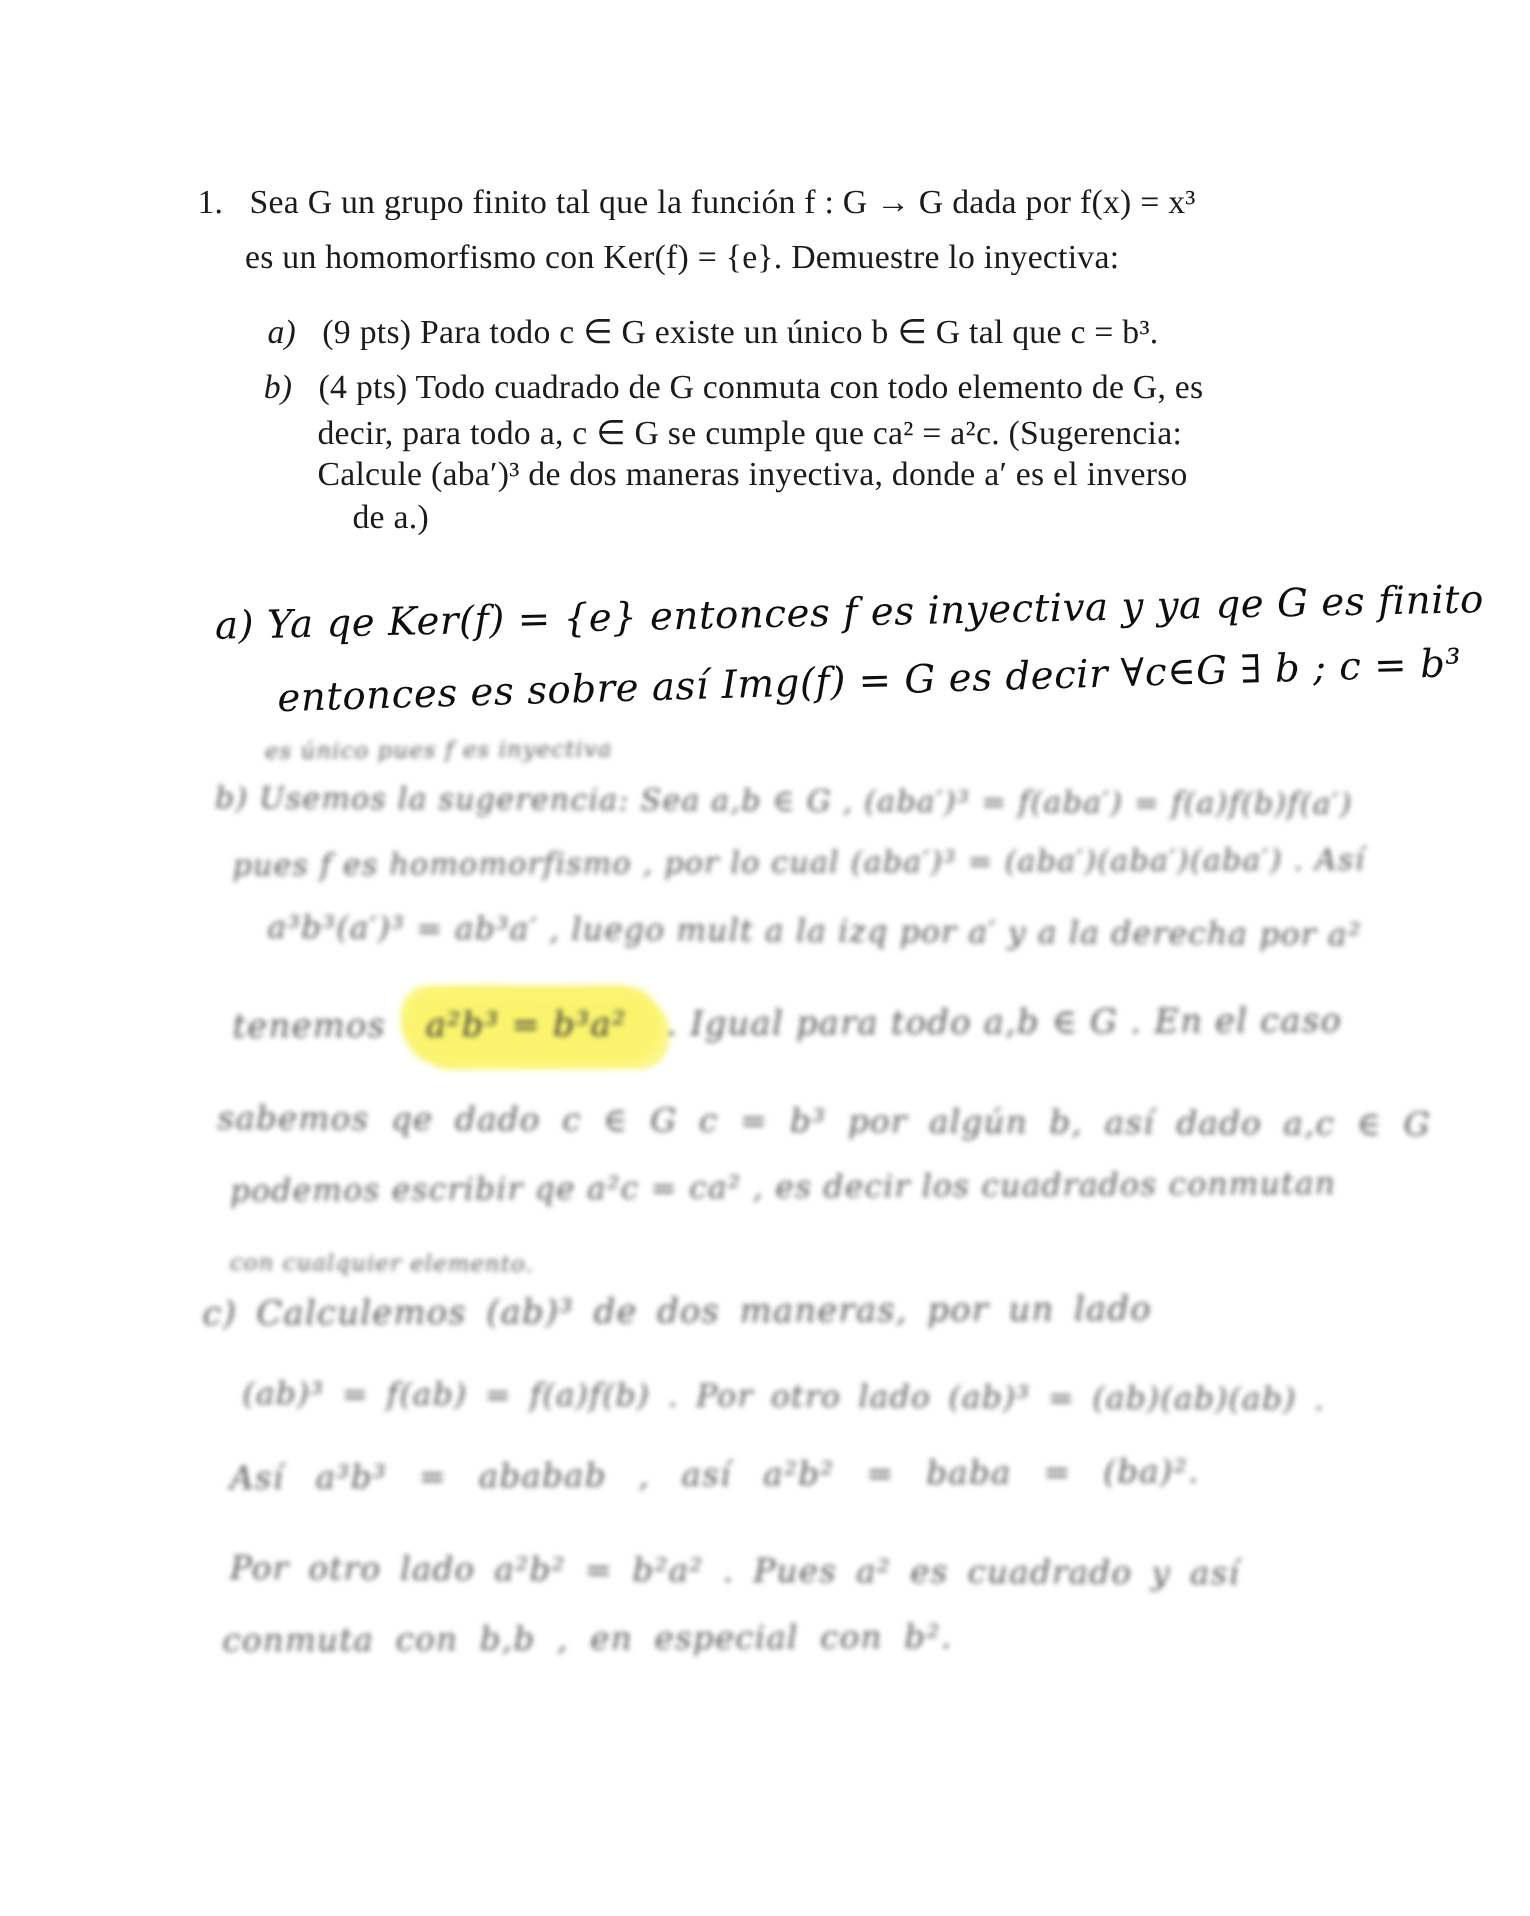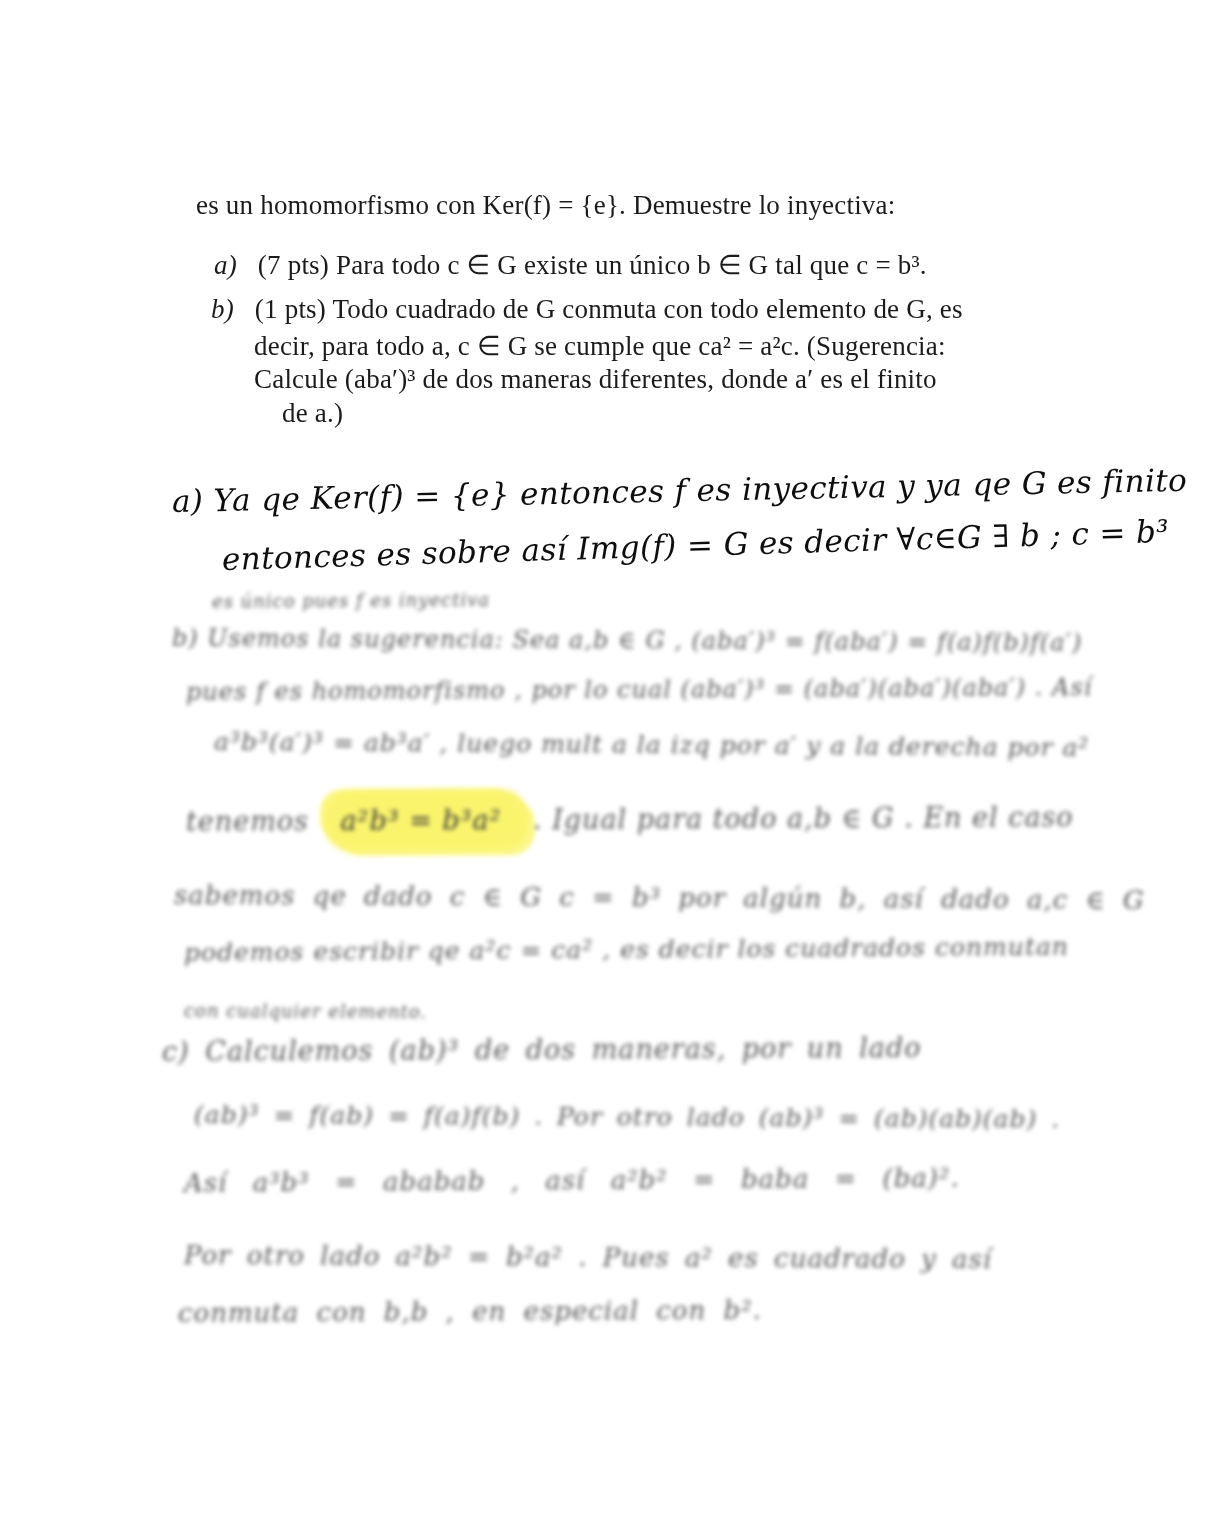--- a/index.html
+++ b/index.html
@@ -56,33 +56,37 @@
     padding: 6px 8px;
     margin: 0 14px;
     color: #3c3c3c;
   }
 </style>
 </head>
 <body>
 
 <div class="page">
 
+  <div class="pline" style="left:158px; top:146px;">
+    <span>1.</span>
+    <span style="margin-left:14px;">Sea G un grupo finito tal que la función f : G → G dada por f(x) = x³</span>
+  </div>
   <div class="pline" style="left:196px; top:190px;">es un homomorfismo con Ker(f) = {e}. Demuestre lo inyectiva:</div>
 
   <div class="pline" style="left:214px; top:249px;">
     <span class="ilabel">a)</span>
-    <span>(7 pts) Para todo c ∈ G existe un único b ∈ G tal que c = b³.</span>
+    <span>(9 pts) Para todo c ∈ G existe un único b ∈ G tal que c = b³.</span>
   </div>
 
   <div class="pline" style="left:211px; top:294px;">
     <span class="ilabel">b)</span>
-    <span>(1 pts) Todo cuadrado de G conmuta con todo elemento de G, es</span>
+    <span>(4 pts) Todo cuadrado de G conmuta con todo elemento de G, es</span>
   </div>
   <div class="pline" style="left:254px; top:330px;">decir, para todo a, c ∈ G se cumple que ca² = a²c. (Sugerencia:</div>
-  <div class="pline" style="left:254px; top:364px;">Calcule (aba′)³ de dos maneras diferentes, donde a′ es el finito</div>
+  <div class="pline" style="left:254px; top:364px;">Calcule (aba′)³ de dos maneras inyectiva, donde a′ es el inverso</div>
   <div class="pline" style="left:254px; top:398px;margin-left:28px;">de a.)</div>
 
 
   <div class="hw-clear" style="left:172px; top:483px; transform:rotate(-1.2deg);">a) Ya qe Ker(f) = {e} entonces f es inyectiva y ya qe G es finito</div>
   <div class="hw-clear" style="left:222px; top:541px; transform:rotate(-1.7deg);">entonces es sobre así Img(f) = G es decir ∀c∈G ∃ b ; c = b³</div>
 
   <div class="hw-blur" style="left:212px; top:591px; font-size:18px; transform:rotate(-0.4deg);">es único pues f es inyectiva</div>
   <div class="hw-blur" style="left:172px; top:624px; font-size:24px; transform:rotate(0.3deg);">b) Usemos la sugerencia: Sea a,b ∈ G , (aba′)³ = f(aba′) = f(a)f(b)f(a′)</div>
   <div class="hw-blur" style="left:186px; top:678px; font-size:24px; transform:rotate(-0.3deg);">pues f es homomorfismo , por lo cual (aba′)³ = (aba′)(aba′)(aba′) . Así</div>
   <div class="hw-blur" style="left:214px; top:727px; font-size:25px; transform:rotate(0.4deg);">a³b³(a′)³ = ab³a′ , luego mult a la izq por a′ y a la derecha por a²</div>

